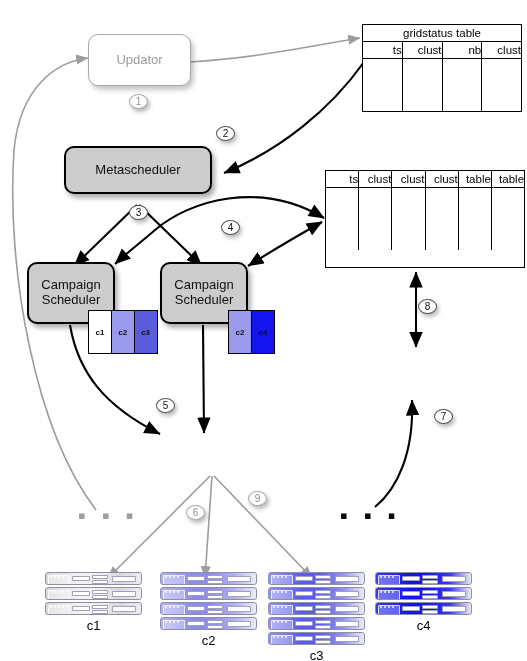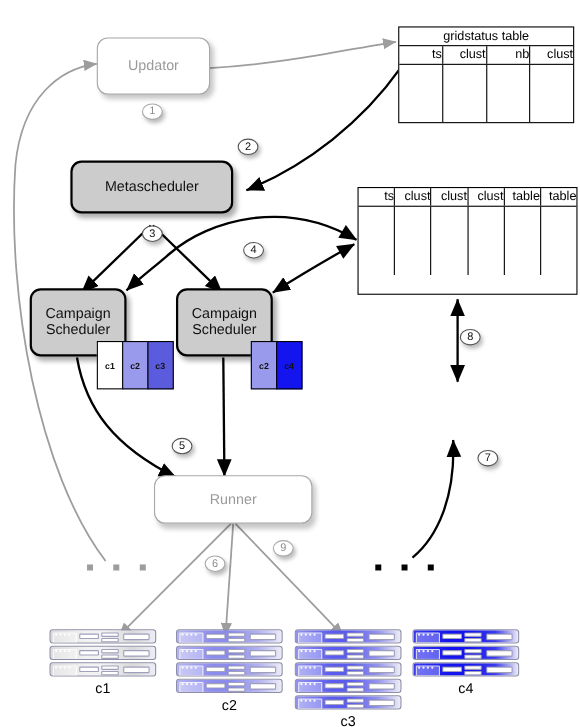--- a/index.html
+++ b/index.html
@@ -227,23 +227,20 @@
   <div class="node node-gray" style="left:27px;top:262px;width:88px;height:62px;flex-direction:column;">
     <span>Campaign</span>
     <span>Scheduler</span>
   </div>
 
   <div class="node node-gray" style="left:160px;top:262px;width:88px;height:62px;flex-direction:column;">
     <span>Campaign</span>
     <span>Scheduler</span>
   </div>
 
-  <div class="node node-dim" style="left:140px;top:432px;width:144px;height:44px;">
-    <span>Runner</span>
-  </div>
 
 
   <div class="dtable" style="left:362px;top:4px;width:160px;height:88px;margin-top:20px;">
     <div class="cap">gridstatus table</div>
     <div class="hdr">
       <div>ts</div>
       <div>clust</div>
       <div>nb</div>
       <div>clust</div>
     </div>

